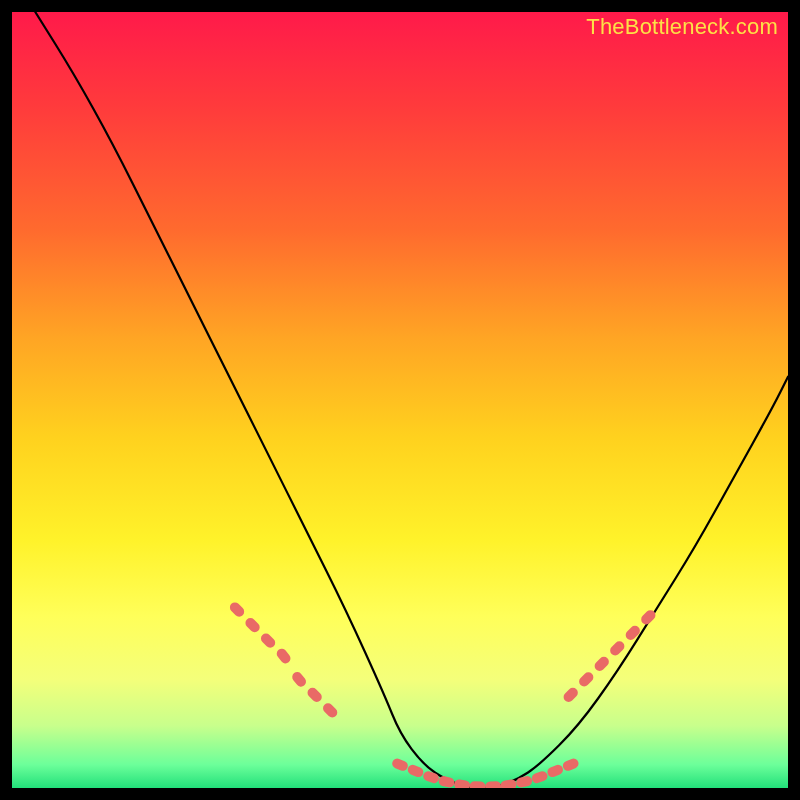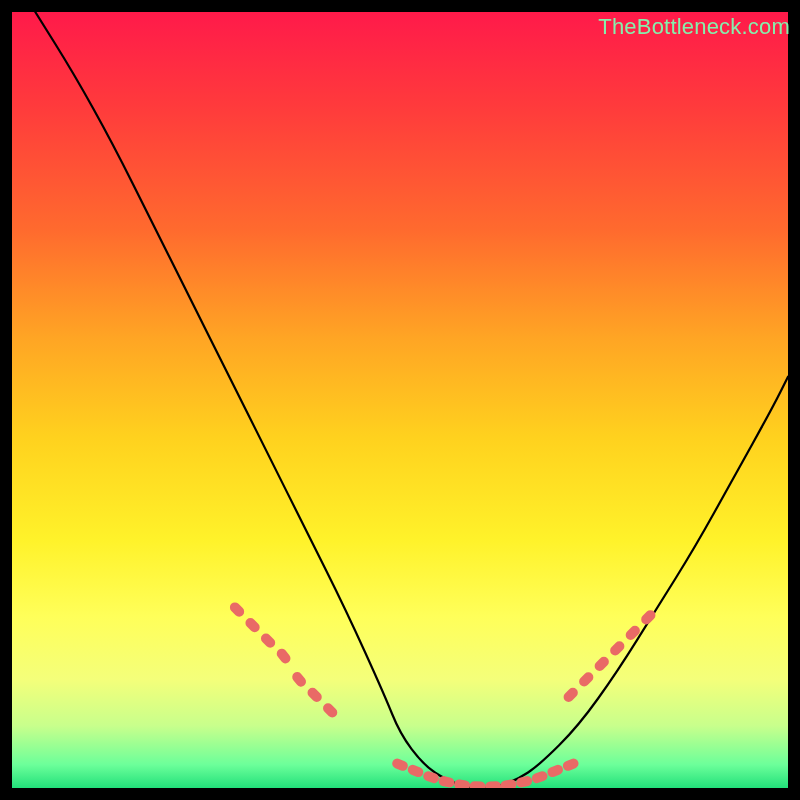--- a/index.html
+++ b/index.html
@@ -19,22 +19,22 @@
       #fff22a 68%,
       #ffff5a 78%,
       #f4ff7a 86%,
       #c8ff8c 92%,
       #6cff9a 97%,
       #22e07a 100%);
   }
   .watermark {
     position: absolute;
     top: 14px;
-    right: 10px;
-    color: #86efac;
+    right: 22px;
+    color: #fde047;
     font-size: 22px;
     font-weight: 500;
     letter-spacing: 0.2px;
   }
   svg.curve {
     position: absolute;
     left: 0; top: 0;
     width: 776px; height: 776px;
   }
 </style>

